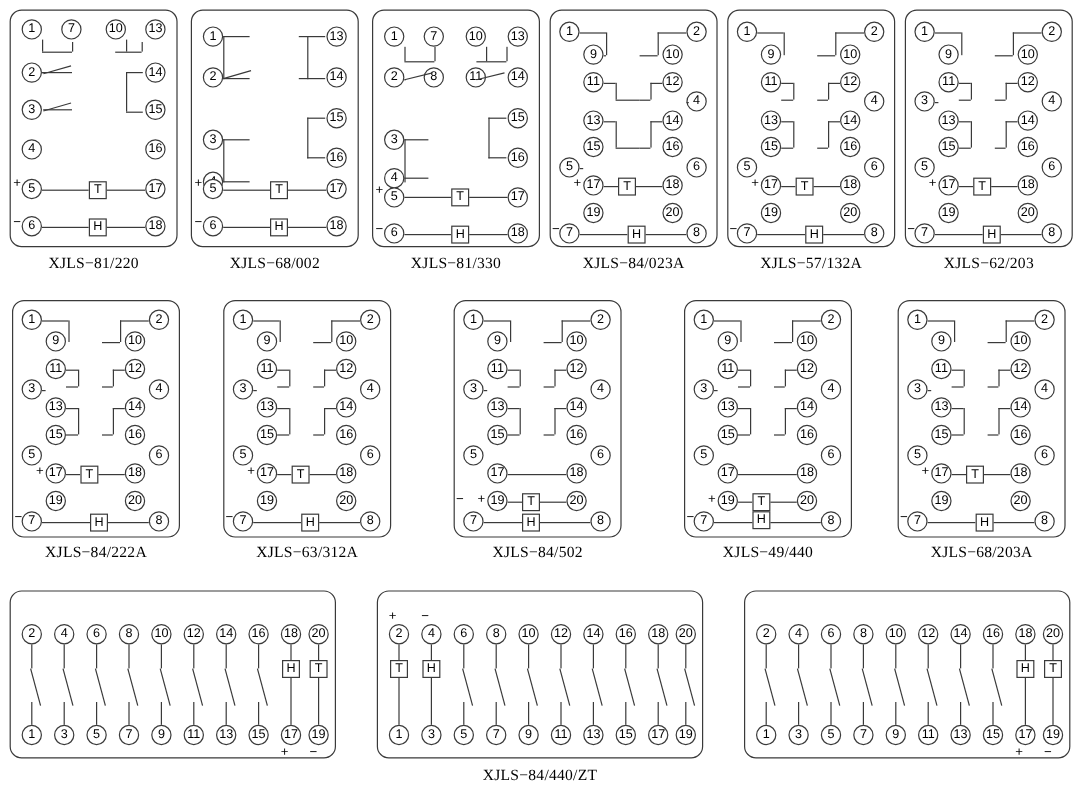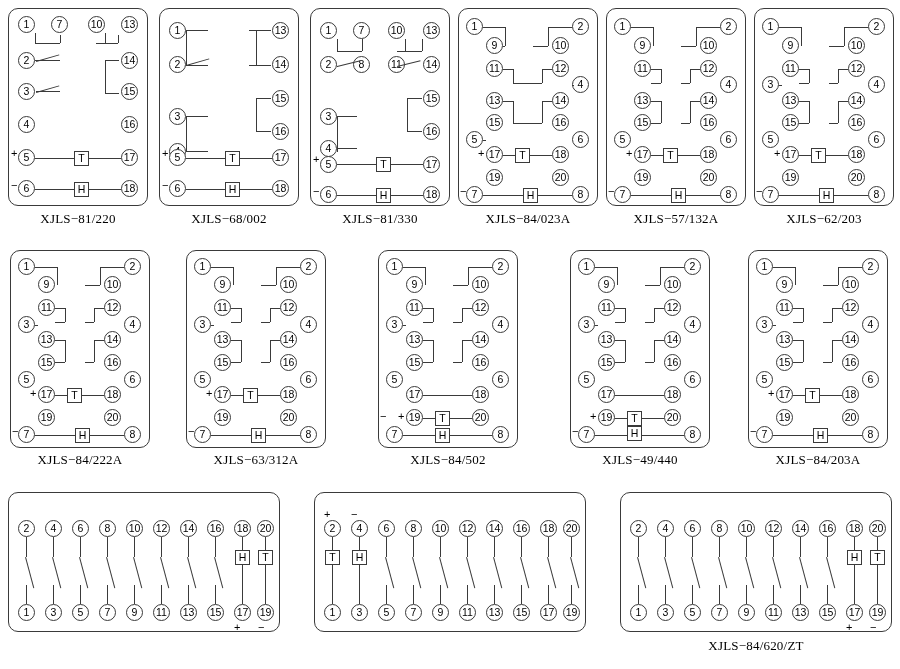--- a/index.html
+++ b/index.html
@@ -676,21 +676,21 @@
     <div class="wire h" style="left:75px;top:112px;width:9px;"></div>
 
     <div class="wire h" style="left:45px;top:145px;width:12px;"></div>
     <div class="box" style="left:57px;top:138px;">T</div>
     <div class="wire h" style="left:72px;top:145px;width:22px;"></div>
 
     <div class="wire h" style="left:25px;top:185px;width:40px;"></div>
     <div class="box" style="left:65px;top:178px;">H</div>
     <div class="wire h" style="left:80px;top:185px;width:34px;"></div>
   </div>
-  <div class="caption" style="left:748px;top:452px;width:140px;">XJLS−84/203A</div>
+  <div class="caption" style="left:748px;top:452px;width:140px;">XJLS−68/203A</div>
 
   <div class="panel" style="left:8px;top:492px;width:272px;height:140px;"></div>
   <div class="grp" style="left:8px;top:492px;width:272px;height:140px;">
     <div class="term" style="left:10px;top:28px;">2</div>
     <div class="term" style="left:37px;top:28px;">4</div>
     <div class="term" style="left:64px;top:28px;">6</div>
     <div class="term" style="left:91px;top:28px;">8</div>
     <div class="term" style="left:118px;top:28px;">10</div>
     <div class="term" style="left:145px;top:28px;">12</div>
     <div class="term" style="left:172px;top:28px;">14</div>
@@ -813,20 +813,21 @@
     <div class="wire v" style="left:207px;top:93px;height:19px;"></div>
 
     <div class="wire v" style="left:234px;top:45px;height:20px;"></div>
     <div class="diag" style="left:234px;top:65px;width:32px;transform:rotate(75deg);"></div>
     <div class="wire v" style="left:234px;top:93px;height:19px;"></div>
 
     <div class="wire v" style="left:257px;top:45px;height:20px;"></div>
     <div class="diag" style="left:257px;top:65px;width:32px;transform:rotate(75deg);"></div>
     <div class="wire v" style="left:257px;top:93px;height:19px;"></div>
   </div>
+  <div class="caption" style="left:314px;top:638px;width:272px;">XJLS−84/440/ZT</div>
 
   <div class="panel" style="left:620px;top:492px;width:272px;height:140px;"></div>
   <div class="grp" style="left:620px;top:492px;width:272px;height:140px;">
     <div class="term" style="left:10px;top:28px;">2</div>
     <div class="term" style="left:37px;top:28px;">4</div>
     <div class="term" style="left:64px;top:28px;">6</div>
     <div class="term" style="left:91px;top:28px;">8</div>
     <div class="term" style="left:118px;top:28px;">10</div>
     <div class="term" style="left:145px;top:28px;">12</div>
     <div class="term" style="left:172px;top:28px;">14</div>
@@ -881,15 +882,14 @@
     <div class="wire v" style="left:207px;top:93px;height:19px;"></div>
 
     <div class="wire v" style="left:234px;top:45px;height:13px;"></div>
     <div class="box" style="left:227px;top:58px;">H</div>
     <div class="wire v" style="left:234px;top:73px;height:39px;"></div>
 
     <div class="wire v" style="left:257px;top:45px;height:13px;"></div>
     <div class="box" style="left:250px;top:58px;">T</div>
     <div class="wire v" style="left:257px;top:73px;height:39px;"></div>
   </div>
-  <div class="caption" style="left:620px;top:638px;width:272px;">XJLS−84/620/ZT</div>
 
 </div>
 
 </body></html>

